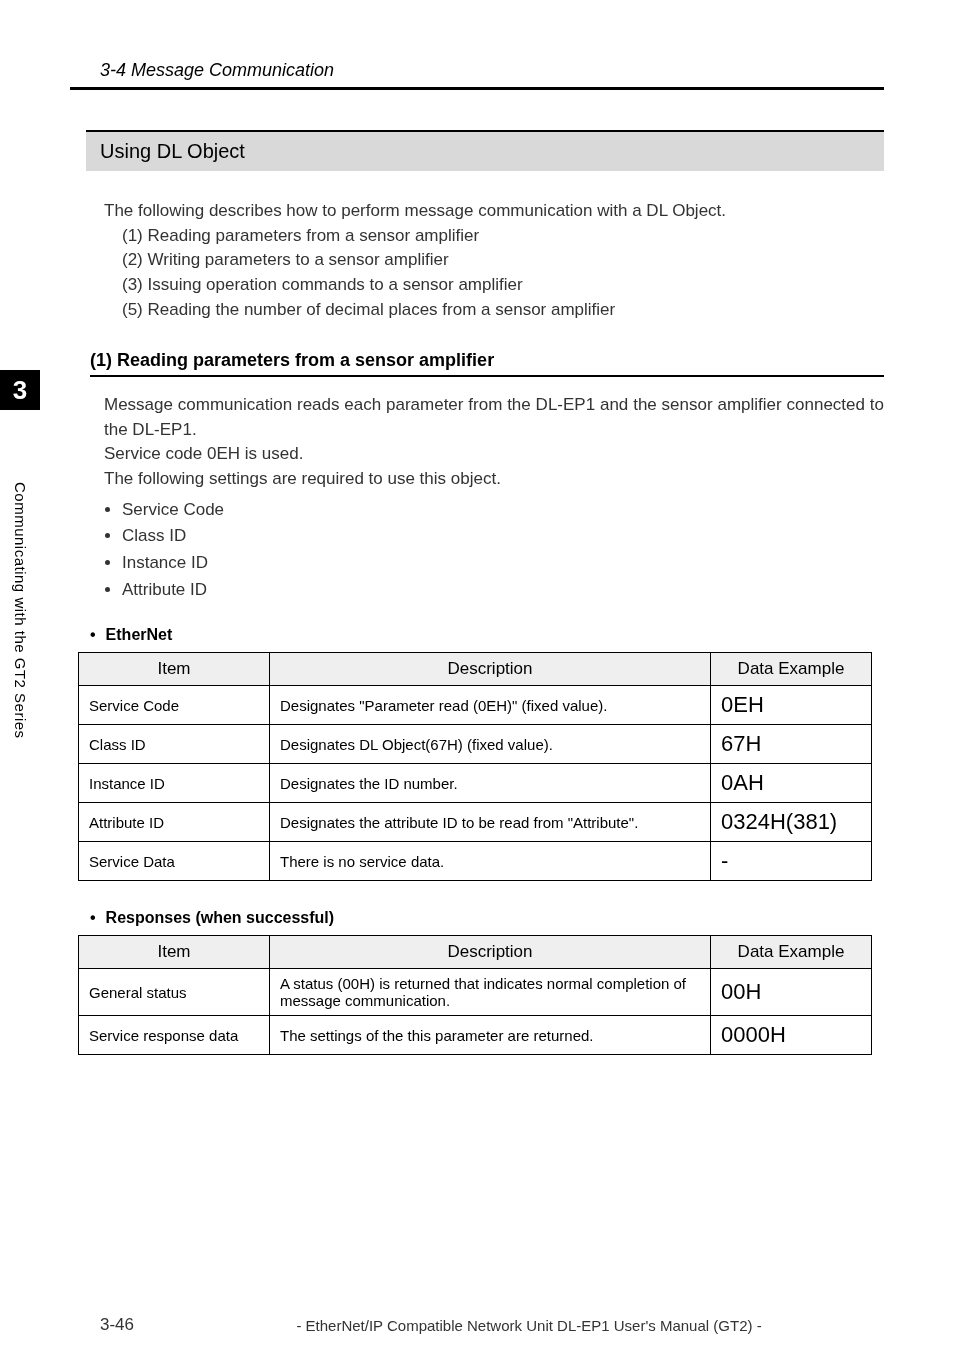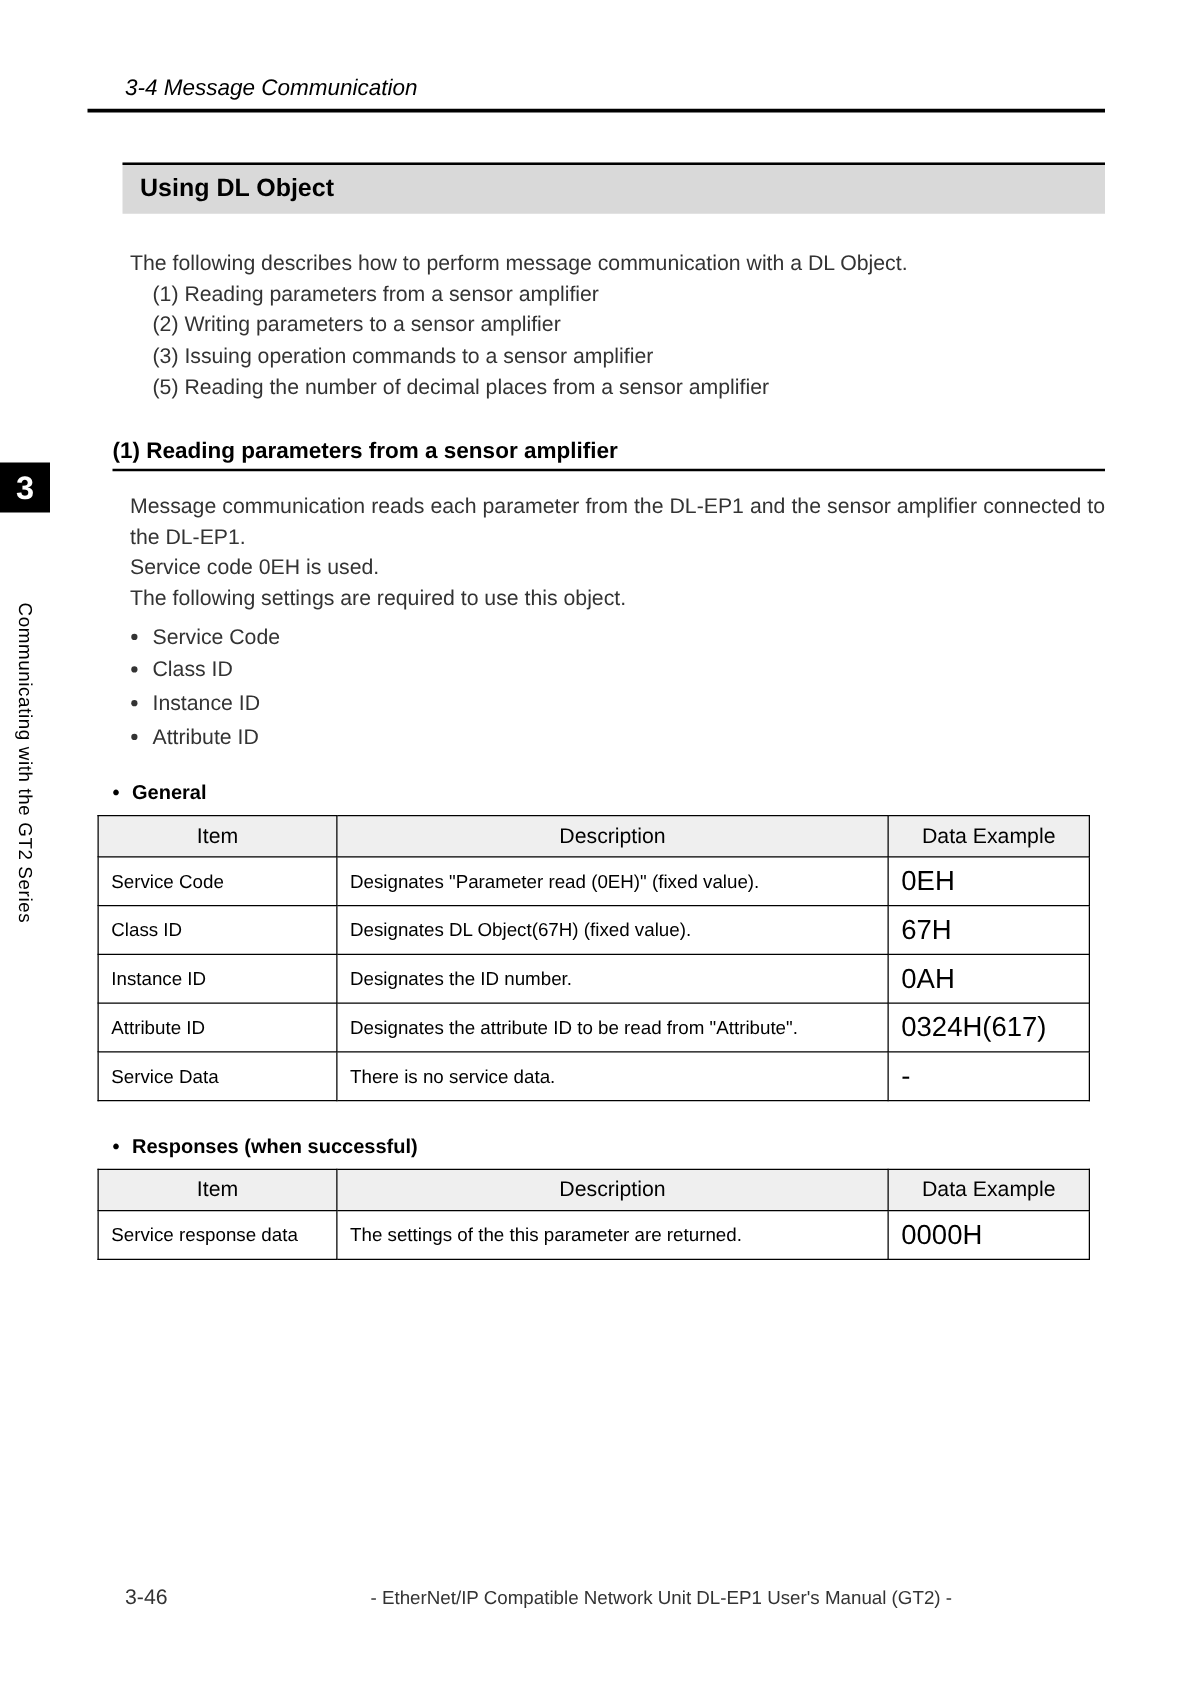--- a/index.html
+++ b/index.html
@@ -22,24 +22,24 @@
   }
   .header-rule {
     border: 0;
     border-top: 3px solid #000;
     margin: 0 0 40px 0;
   }
   .section-title-bar {
     background: #d9d9d9;
     border-top: 2px solid #000;
     padding: 8px 14px;
-    font-weight: bold;
+    font-weight: normal;
     font-size: 20px;
     margin-bottom: 28px;
-    margin-left: 28px;
+    margin-left: 16px;
   }
   .body-block {
     margin-left: 34px;
     font-size: 17px;
     line-height: 1.45;
     color: #333;
   }
   .intro { margin-bottom: 28px; }
   .enum-line { margin-left: 18px; }
   .subsection-heading {
@@ -174,21 +174,21 @@
     <div>Service code 0EH is used.</div>
     <div>The following settings are required to use this object.</div>
     <ul class="bullets">
       <li>Service Code</li>
       <li>Class ID</li>
       <li>Instance ID</li>
       <li>Attribute ID</li>
     </ul>
   </div>
 
-  <div class="table-heading bullet-dot">General</div>
+  <div class="table-heading bullet-dot">EtherNet</div>
   <table class="data-table">
     <thead>
       <tr>
         <th>Item</th>
         <th>Description</th>
         <th>Data Example</th>
       </tr>
     </thead>
     <tbody>
       <tr>
@@ -202,40 +202,45 @@
         <td class="ex-col">67H</td>
       </tr>
       <tr>
         <td class="item-col">Instance ID</td>
         <td>Designates the ID number.</td>
         <td class="ex-col">0AH</td>
       </tr>
       <tr>
         <td class="item-col">Attribute ID</td>
         <td>Designates the attribute ID to be read from "Attribute".</td>
-        <td class="ex-col">0324H(617)</td>
+        <td class="ex-col">0324H(381)</td>
       </tr>
       <tr>
         <td class="item-col">Service Data</td>
         <td>There is no service data.</td>
         <td class="ex-col">-</td>
       </tr>
     </tbody>
   </table>
 
   <div class="table-heading bullet-dot">Responses (when successful)</div>
   <table class="data-table">
     <thead>
       <tr>
         <th>Item</th>
         <th>Description</th>
         <th>Data Example</th>
       </tr>
     </thead>
     <tbody>
+      <tr>
+        <td class="item-col">General status</td>
+        <td>A status (00H) is returned that indicates normal completion of message communication.</td>
+        <td class="ex-col">00H</td>
+      </tr>
       <tr>
         <td class="item-col">Service response data</td>
         <td>The settings of the this parameter are returned.</td>
         <td class="ex-col">0000H</td>
       </tr>
     </tbody>
   </table>
 
   <div class="footer">
     <span class="pg">3-46</span>

